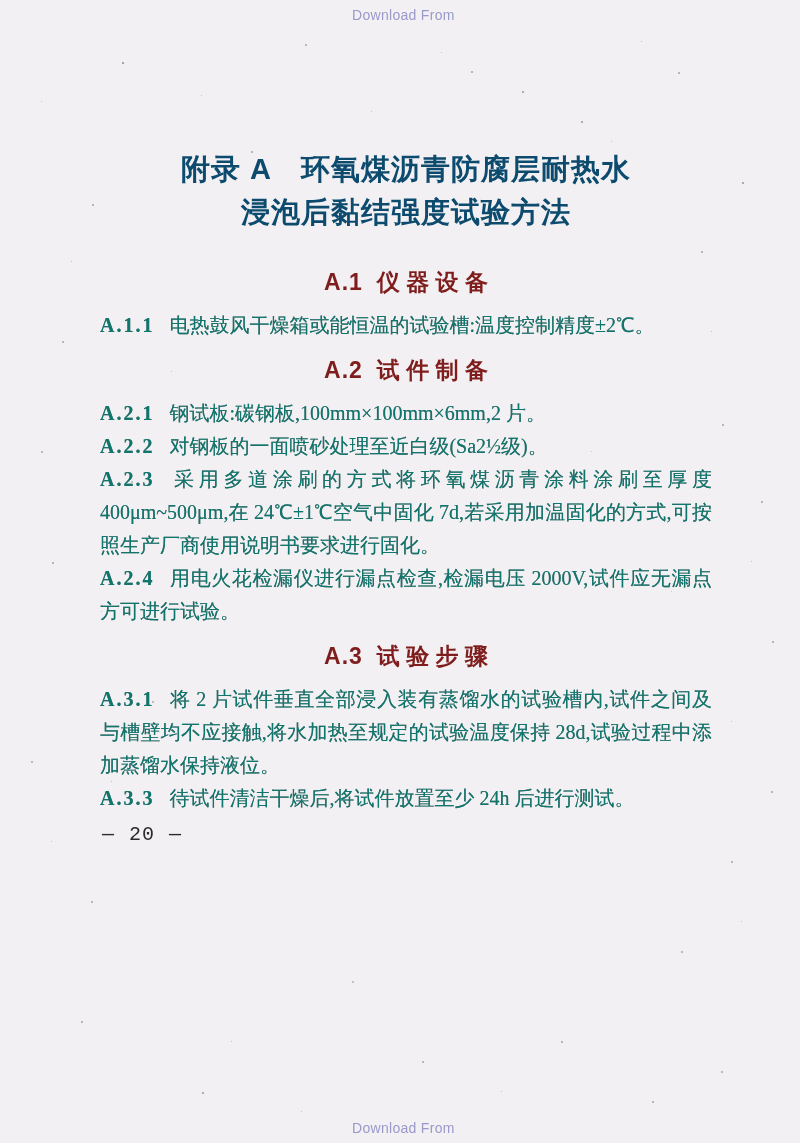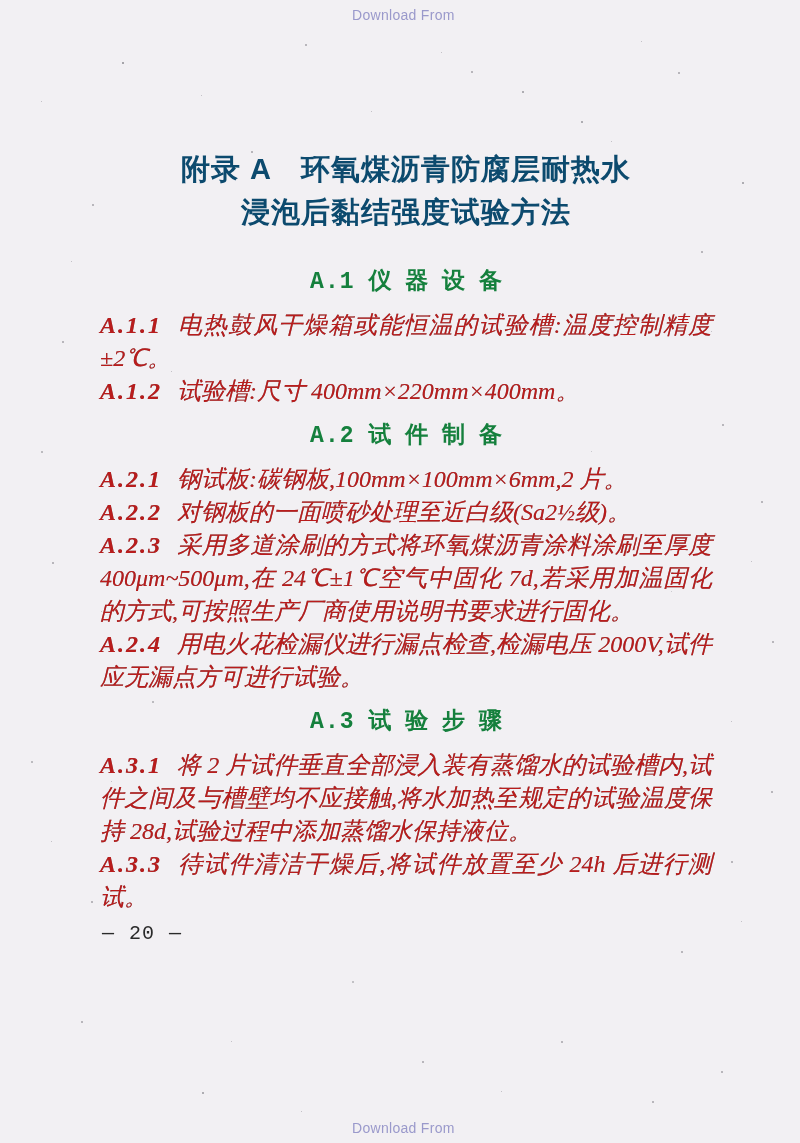--- a/index.html
+++ b/index.html
@@ -72,37 +72,36 @@
     font-weight: 700;
     font-size: 29px;
     line-height: 43px;
     color: #0c4a6e;
     letter-spacing: 1px;
   }
   h1.doc-title span { display: block; }
   h2.sec-h {
     margin: 12px 0 11px 0;
     text-align: center;
-    font-family: Liberation Mono, monospace;
+    font-family: Liberation Sans, sans-serif;
     font-weight: 700;
     font-size: 23px;
     line-height: 32px;
-    color: #15803d;
+    color: #7f1d1d;
   }
   h2.sec-h.first { margin-top: 32px; }
   h2.sec-h .sec-num { margin-right: 14px; letter-spacing: 1px; }
   p.clause {
     margin: 0;
-    font-size: 24px;
+    font-size: 20px;
     line-height: 33px;
     text-align: justify;
     text-justify: inter-character;
-    color: #b91c1c;
+    color: #0f766e;
     text-shadow: 0 0 0.4px rgba(36,36,36,.55);
-    font-style: italic;
   }
   p.clause .cnum {
     font-weight: 700;
     letter-spacing: 2px;
     margin-right: 15px;
     white-space: nowrap;
   }
   .footer {
     margin: 8px 0 0 2px;
     font-size: 20px;
@@ -126,21 +125,20 @@
     <h1 class="doc-title">
       <span>附录 A　环氧煤沥青防腐层耐热水</span>
       <span>浸泡后黏结强度试验方法</span>
     </h1>
 
     <div>
       <h2 class="sec-h first">
         <span class="sec-num">A.1</span><span>仪 器 设 备</span>
       </h2>
       <p class="clause"><span class="cnum">A.1.1</span><span>电热鼓风干燥箱或能恒温的试验槽:温度控制精度±2℃。</span></p>
-      <p class="clause"><span class="cnum">A.1.2</span><span>试验槽:尺寸 400mm×220mm×400mm。</span></p>
     </div>
 
     <div>
       <h2 class="sec-h">
         <span class="sec-num">A.2</span><span>试 件 制 备</span>
       </h2>
       <p class="clause"><span class="cnum">A.2.1</span><span>钢试板:碳钢板,100mm×100mm×6mm,2 片。</span></p>
       <p class="clause"><span class="cnum">A.2.2</span><span>对钢板的一面喷砂处理至近白级(Sa2½级)。</span></p>
       <p class="clause"><span class="cnum">A.2.3</span><span>采用多道涂刷的方式将环氧煤沥青涂料涂刷至厚度 400μm~500μm,在 24℃±1℃空气中固化 7d,若采用加温固化的方式,可按照生产厂商使用说明书要求进行固化。</span></p>
       <p class="clause"><span class="cnum">A.2.4</span><span>用电火花检漏仪进行漏点检查,检漏电压 2000V,试件应无漏点方可进行试验。</span></p>

